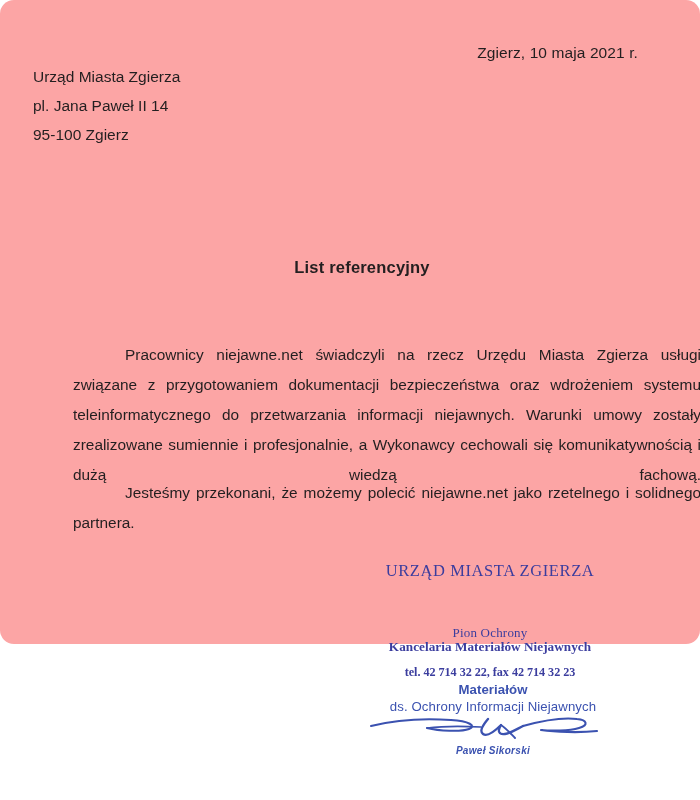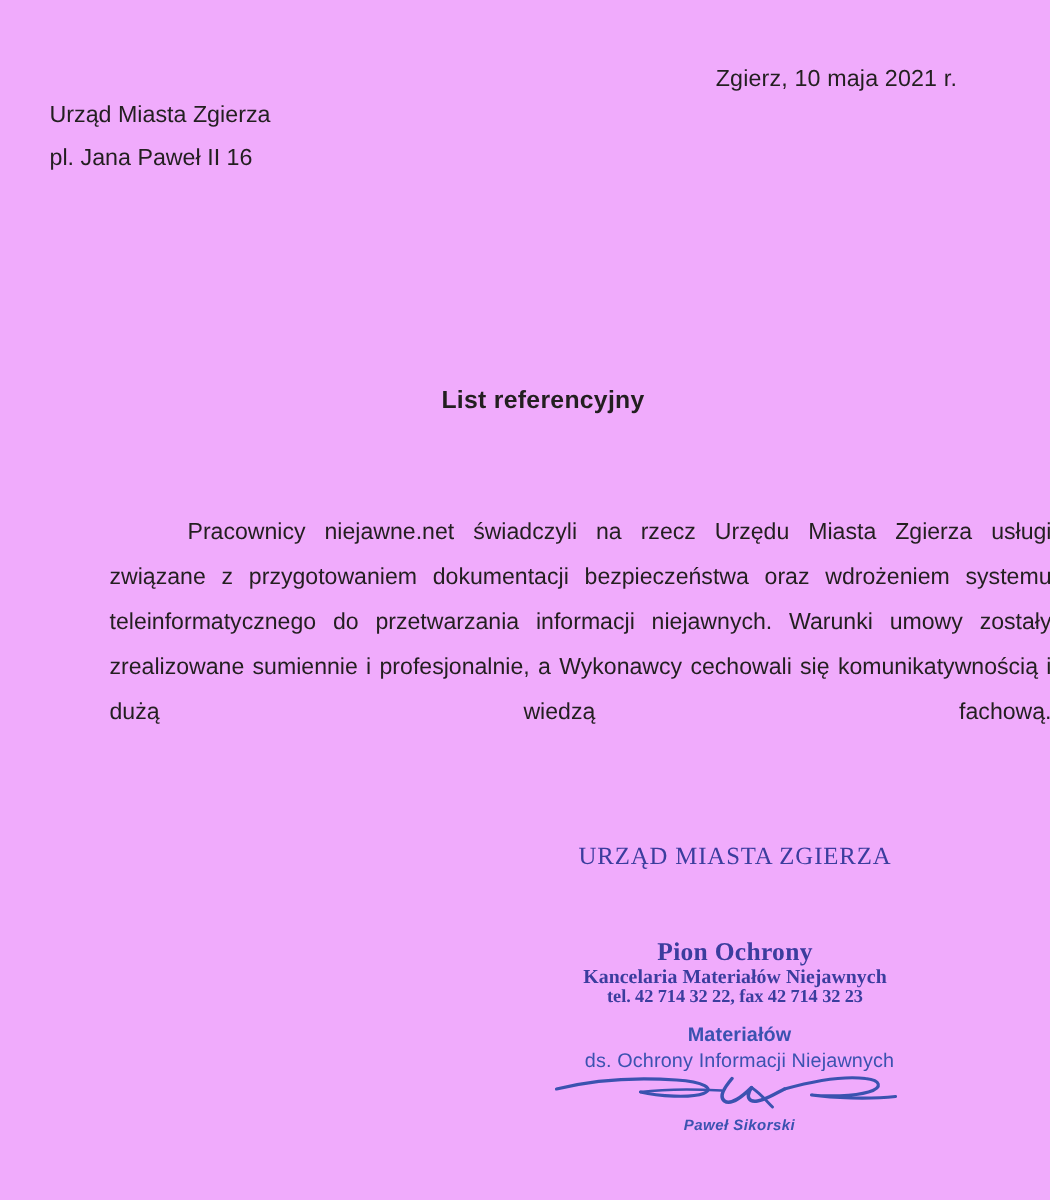--- a/index.html
+++ b/index.html
@@ -13,22 +13,23 @@
     position: relative;
     font-family: "Liberation Sans", sans-serif;
     color: #231f20;
     overflow: hidden;
   }
 
   .page {
     position: absolute;
     inset: 0;
     width: 700px;
-    height: 800px;
-    background: #f0abfc;
+    height: 644px;
+    background: #fca5a5;
+    border-radius: 14px;
   }
 
   
   .date-line {
     position: absolute;
     top: 44px;
     right: 62px;
     font-size: 15.5px;
     letter-spacing: .1px;
     white-space: nowrap;
@@ -91,32 +92,32 @@
     text-align: center;
     line-height: 1.0;
   }
   .stamp-line-1 {
     font-size: 16.5px;
     letter-spacing: .6px;
     white-space: nowrap;
     margin-bottom: 2px;
   }
   .stamp-line-2 {
-    font-size: 17px;
-    font-weight: bold;
+    font-size: 13px;
+    font-weight: normal;
     letter-spacing: .2px;
     margin-bottom: 1px;
     margin-top: 46px;
   }
   .stamp-line-3 {
     font-size: 13.2px;
     font-weight: bold;
     letter-spacing: .05px;
     white-space: nowrap;
-    margin-bottom: 1px;
+    margin-bottom: 13px;
   }
   .stamp-line-4 {
     font-size: 12.8px;
     font-weight: bold;
     letter-spacing: -.05px;
     white-space: nowrap;
     margin-bottom: 1px;
   }
   .stamp-line-5 {
     font-size: 12.2px;
@@ -166,29 +167,33 @@
 </style>
 </head>
 <body>
 
 <div class="page">
 
   <div class="date-line">Zgierz, 10 maja 2021 r.</div>
 
   <div class="recipient">
     <div>Urząd Miasta Zgierza</div>
-    <div>pl. Jana Paweł II 16</div>
+    <div>pl. Jana Paweł II 14</div>
+    <div>95-100 Zgierz</div>
   </div>
 
   <div class="doc-title">List referencyjny</div>
 
   <div class="body-text para-1">
     <p>Pracownicy niejawne.net świadczyli na rzecz Urzędu Miasta Zgierza usługi związane z przygotowaniem dokumentacji bezpieczeństwa oraz wdrożeniem systemu teleinformatycznego do przetwarzania informacji niejawnych. Warunki umowy zostały zrealizowane sumiennie i profesjonalnie, a Wykonawcy cechowali się komunikatywnością i dużą wiedzą fachową.</p>
   </div>
 
+  <div class="body-text para-2">
+    <p>Jesteśmy przekonani, że możemy polecić niejawne.net jako rzetelnego i solidnego partnera.</p>
+  </div>
 
   <div class="stamp">
     <div class="stamp-line-1">URZĄD MIASTA ZGIERZA</div>
     <div class="stamp-line-2">Pion Ochrony</div>
     <div class="stamp-line-3">Kancelaria Materiałów Niejawnych</div>
     <div class="stamp-line-5">tel. 42 714 32 22, fax 42 714 32 23</div>
   </div>
 
   <div class="signature-block">
     <div class="sig-role-1">Materiałów</div>

